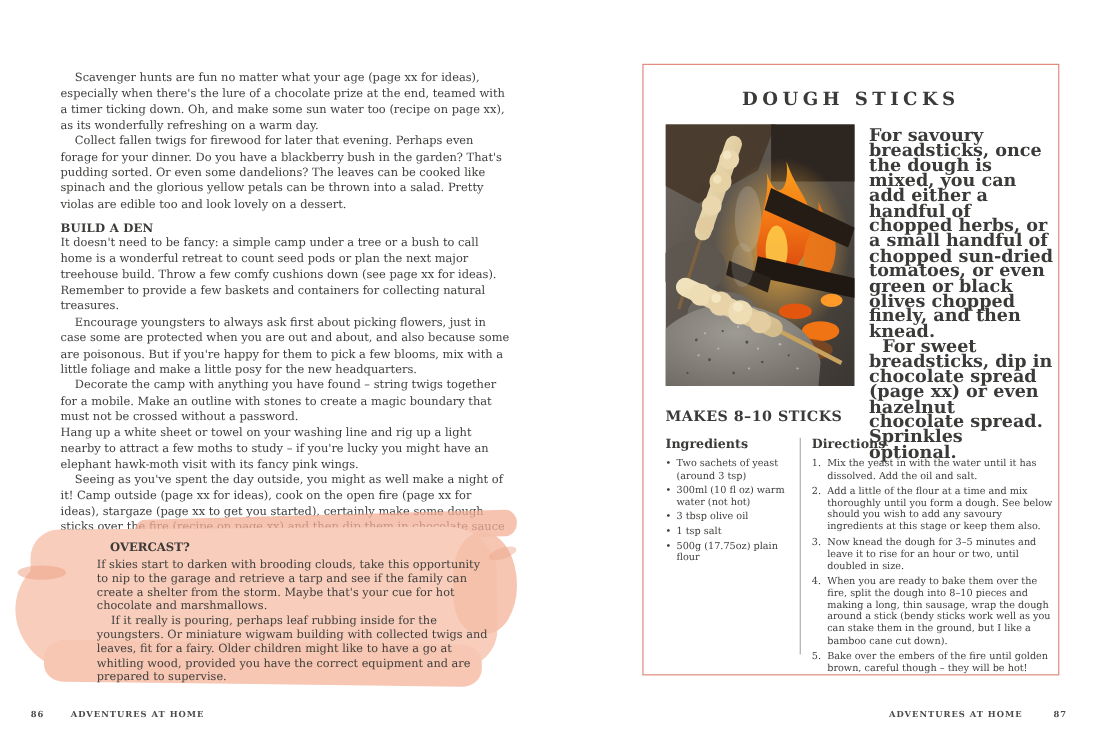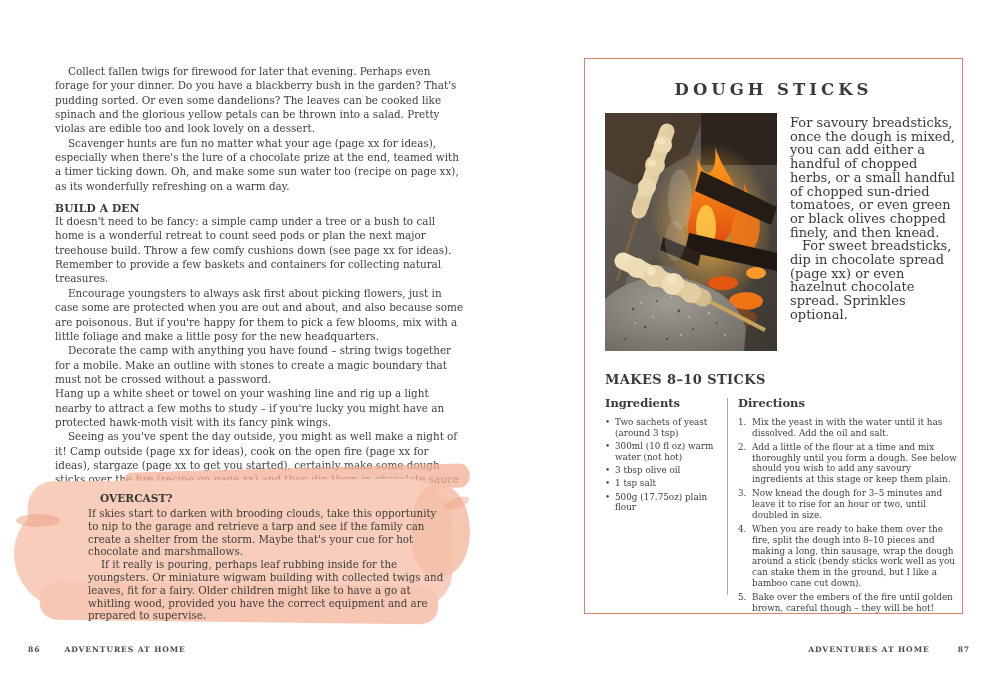--- a/index.html
+++ b/index.html
@@ -43,21 +43,21 @@
   .recipe-box{
     position:absolute;left:584px;top:58px;width:377px;height:554px;
     border:1.5px solid #dd8170;background:#fff;
   }
   .recipe-title{
     position:absolute;top:21px;left:0;width:100%;text-align:center;margin:0;
     font-size:16.5px;font-weight:bold;letter-spacing:4px;color:#3a3a38;
   }
   .photo{position:absolute;left:20px;top:54px;width:172px;height:238px;display:block;}
   .recipe-intro{position:absolute;left:205px;top:57px;width:170px;}
-  .recipe-intro p{margin:0;font-size:13px;font-weight:normal;line-height:13.7px;color:#3a3a38;}
+  .recipe-intro p{margin:0;font-size:16px;font-weight:bold;line-height:13.7px;color:#3a3a38;}
   .recipe-intro p.indent{text-indent:12px;}
   .yield{position:absolute;left:20px;top:313px;margin:0;font-size:13px;font-weight:bold;
          letter-spacing:.4px;color:#3a3a38;}
   .col-heading{margin:0 0 7px 0;font-size:11.5px;font-weight:bold;color:#3a3a38;}
   .ingredients{position:absolute;left:20px;top:337px;width:119px;}
   .ingredients ul{margin:0;padding:0;list-style:none;}
   .ingredients li{position:relative;padding-left:10px;margin-bottom:2.6px;
                   font-size:8.8px;line-height:10.7px;}
   .ingredients li::before{content:"•";position:absolute;left:0;top:0;}
   .v-divider{position:absolute;left:142px;top:339px;width:1px;height:197px;background:#a7a7a5;}
@@ -66,29 +66,29 @@
   .directions li{position:relative;padding-left:14px;margin-bottom:3.6px;
                  font-size:8.8px;line-height:10.7px;counter-increment:step;}
   .directions li::before{content:counter(step) ".";position:absolute;left:0;top:0;}
 </style>
 </head>
 <body>
 
 <div>
 
   <div class="left-text">
+    <p class="indent">Scavenger hunts are fun no matter what your age (page xx for ideas), especially when there's the lure of a chocolate prize at the end, teamed with a timer ticking down. Oh, and make some sun water too (recipe on page xx), as its wonderfully refreshing on a warm day.</p>
     <p class="indent">Collect fallen twigs for firewood for later that evening. Perhaps even forage for your dinner. Do you have a blackberry bush in the garden? That's pudding sorted. Or even some dandelions? The leaves can be cooked like spinach and the glorious yellow petals can be thrown into a salad. Pretty violas are edible too and look lovely on a dessert.</p>
-    <p class="indent">Scavenger hunts are fun no matter what your age (page xx for ideas), especially when there's the lure of a chocolate prize at the end, teamed with a timer ticking down. Oh, and make some sun water too (recipe on page xx), as its wonderfully refreshing on a warm day.</p>
 
     <h3 class="section-heading">BUILD A DEN</h3>
     <p>It doesn't need to be fancy: a simple camp under a tree or a bush to call home is a wonderful retreat to count seed pods or plan the next major treehouse build. Throw a few comfy cushions down (see page xx for ideas). Remember to provide a few baskets and containers for collecting natural treasures.</p>
     <p class="indent">Encourage youngsters to always ask first about picking flowers, just in case some are protected when you are out and about, and also because some are poisonous. But if you're happy for them to pick a few blooms, mix with a little foliage and make a little posy for the new headquarters.</p>
     <p class="indent">Decorate the camp with anything you have found – string twigs together for a mobile. Make an outline with stones to create a magic boundary that must not be crossed without a password.</p>
 
-    <p>Hang up a white sheet or towel on your washing line and rig up a light nearby to attract a few moths to study – if you're lucky you might have an protected hawk-moth visit with its fancy pink wings.</p>
+    <p>Hang up a white sheet or towel on your washing line and rig up a light nearby to attract a few moths to study – if you're lucky you might have an elephant hawk-moth visit with its fancy pink wings.</p>
     <p class="indent">Seeing as you've spent the day outside, you might as well make a night of it! Camp outside (page xx for ideas), cook on the open fire (page xx for ideas), stargaze (page xx to get you started), certainly make some dough sticks over the fire (recipe on page xx) and then dip them in chocolate sauce (page xx).</p>
   </div>
 
   <div class="wash">
     <div class="w-top"></div>
     <div class="w-main"></div>
     <div class="w-left"></div>
     <div class="w-right"></div>
     <div class="w-bottom"></div>
     <div class="w-edge1"></div>
@@ -214,21 +214,21 @@
         <li>500g (17.75oz) plain flour</li>
       </ul>
     </div>
 
     <div class="v-divider"></div>
 
     <div class="directions">
       <h3 class="col-heading">Directions</h3>
       <ol>
         <li>Mix the yeast in with the water until it has dissolved. Add the oil and salt.</li>
-        <li>Add a little of the flour at a time and mix thoroughly until you form a dough. See below should you wish to add any savoury ingredients at this stage or keep them plain.</li>
+        <li>Add a little of the flour at a time and mix thoroughly until you form a dough. See below should you wish to add any savoury ingredients at this stage or keep them also.</li>
         <li>Now knead the dough for 3–5 minutes and leave it to rise for an hour or two, until doubled in size.</li>
         <li>When you are ready to bake them over the fire, split the dough into 8–10 pieces and making a long, thin sausage, wrap the dough around a stick (bendy sticks work well as you can stake them in the ground, but I like a bamboo cane cut down).</li>
         <li>Bake over the embers of the fire until golden brown, careful though – they will be hot!</li>
       </ol>
     </div>
   </div>
 
   <div class="footer footer-right">
     <span>ADVENTURES AT HOME</span>
     <span>87</span>

